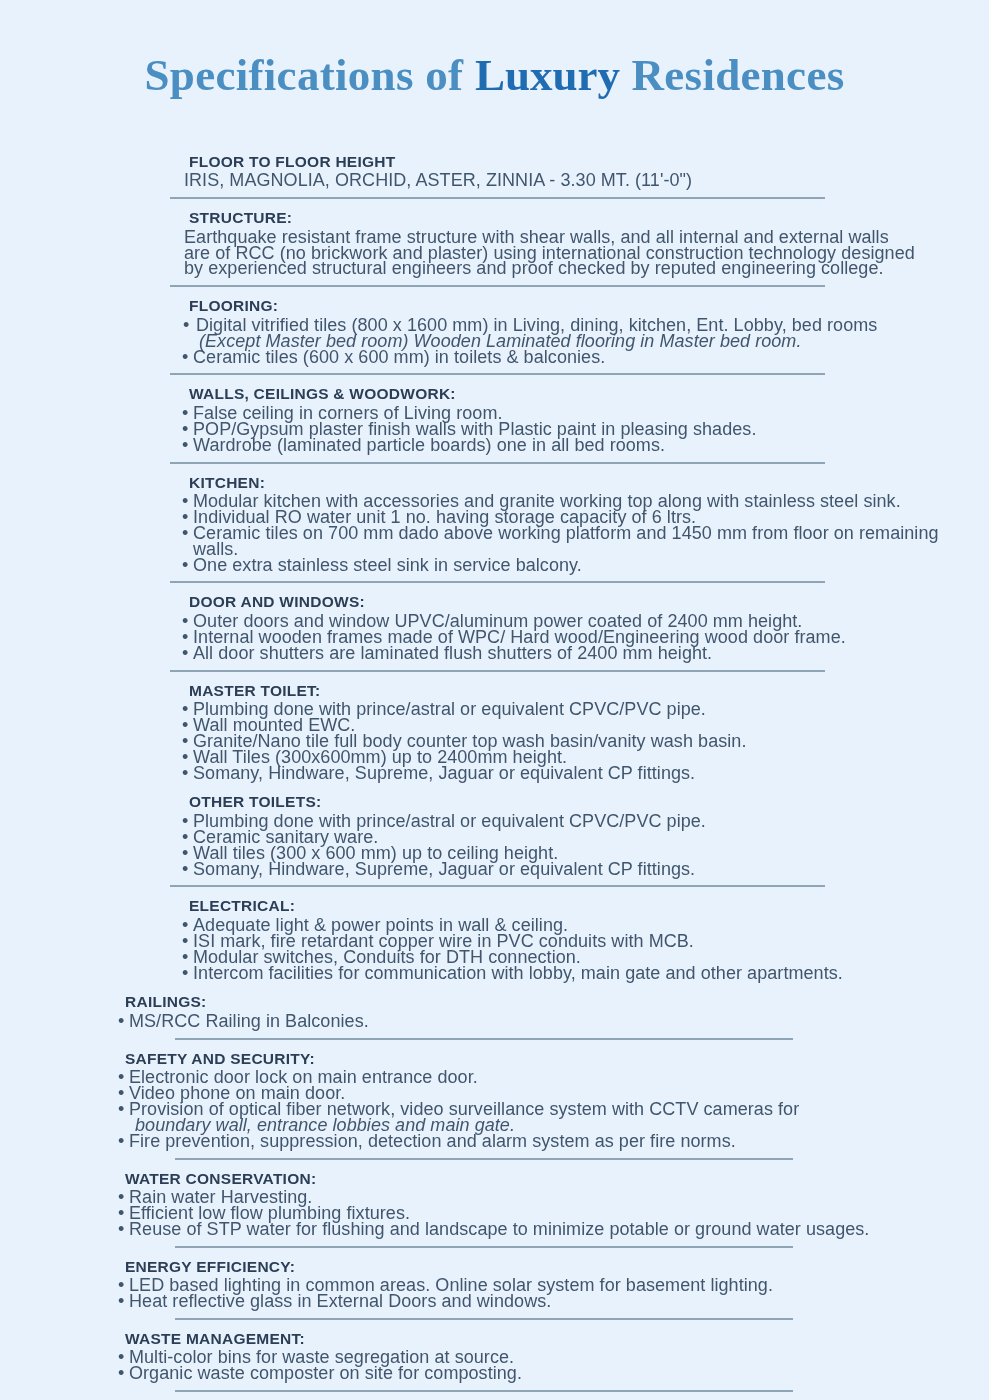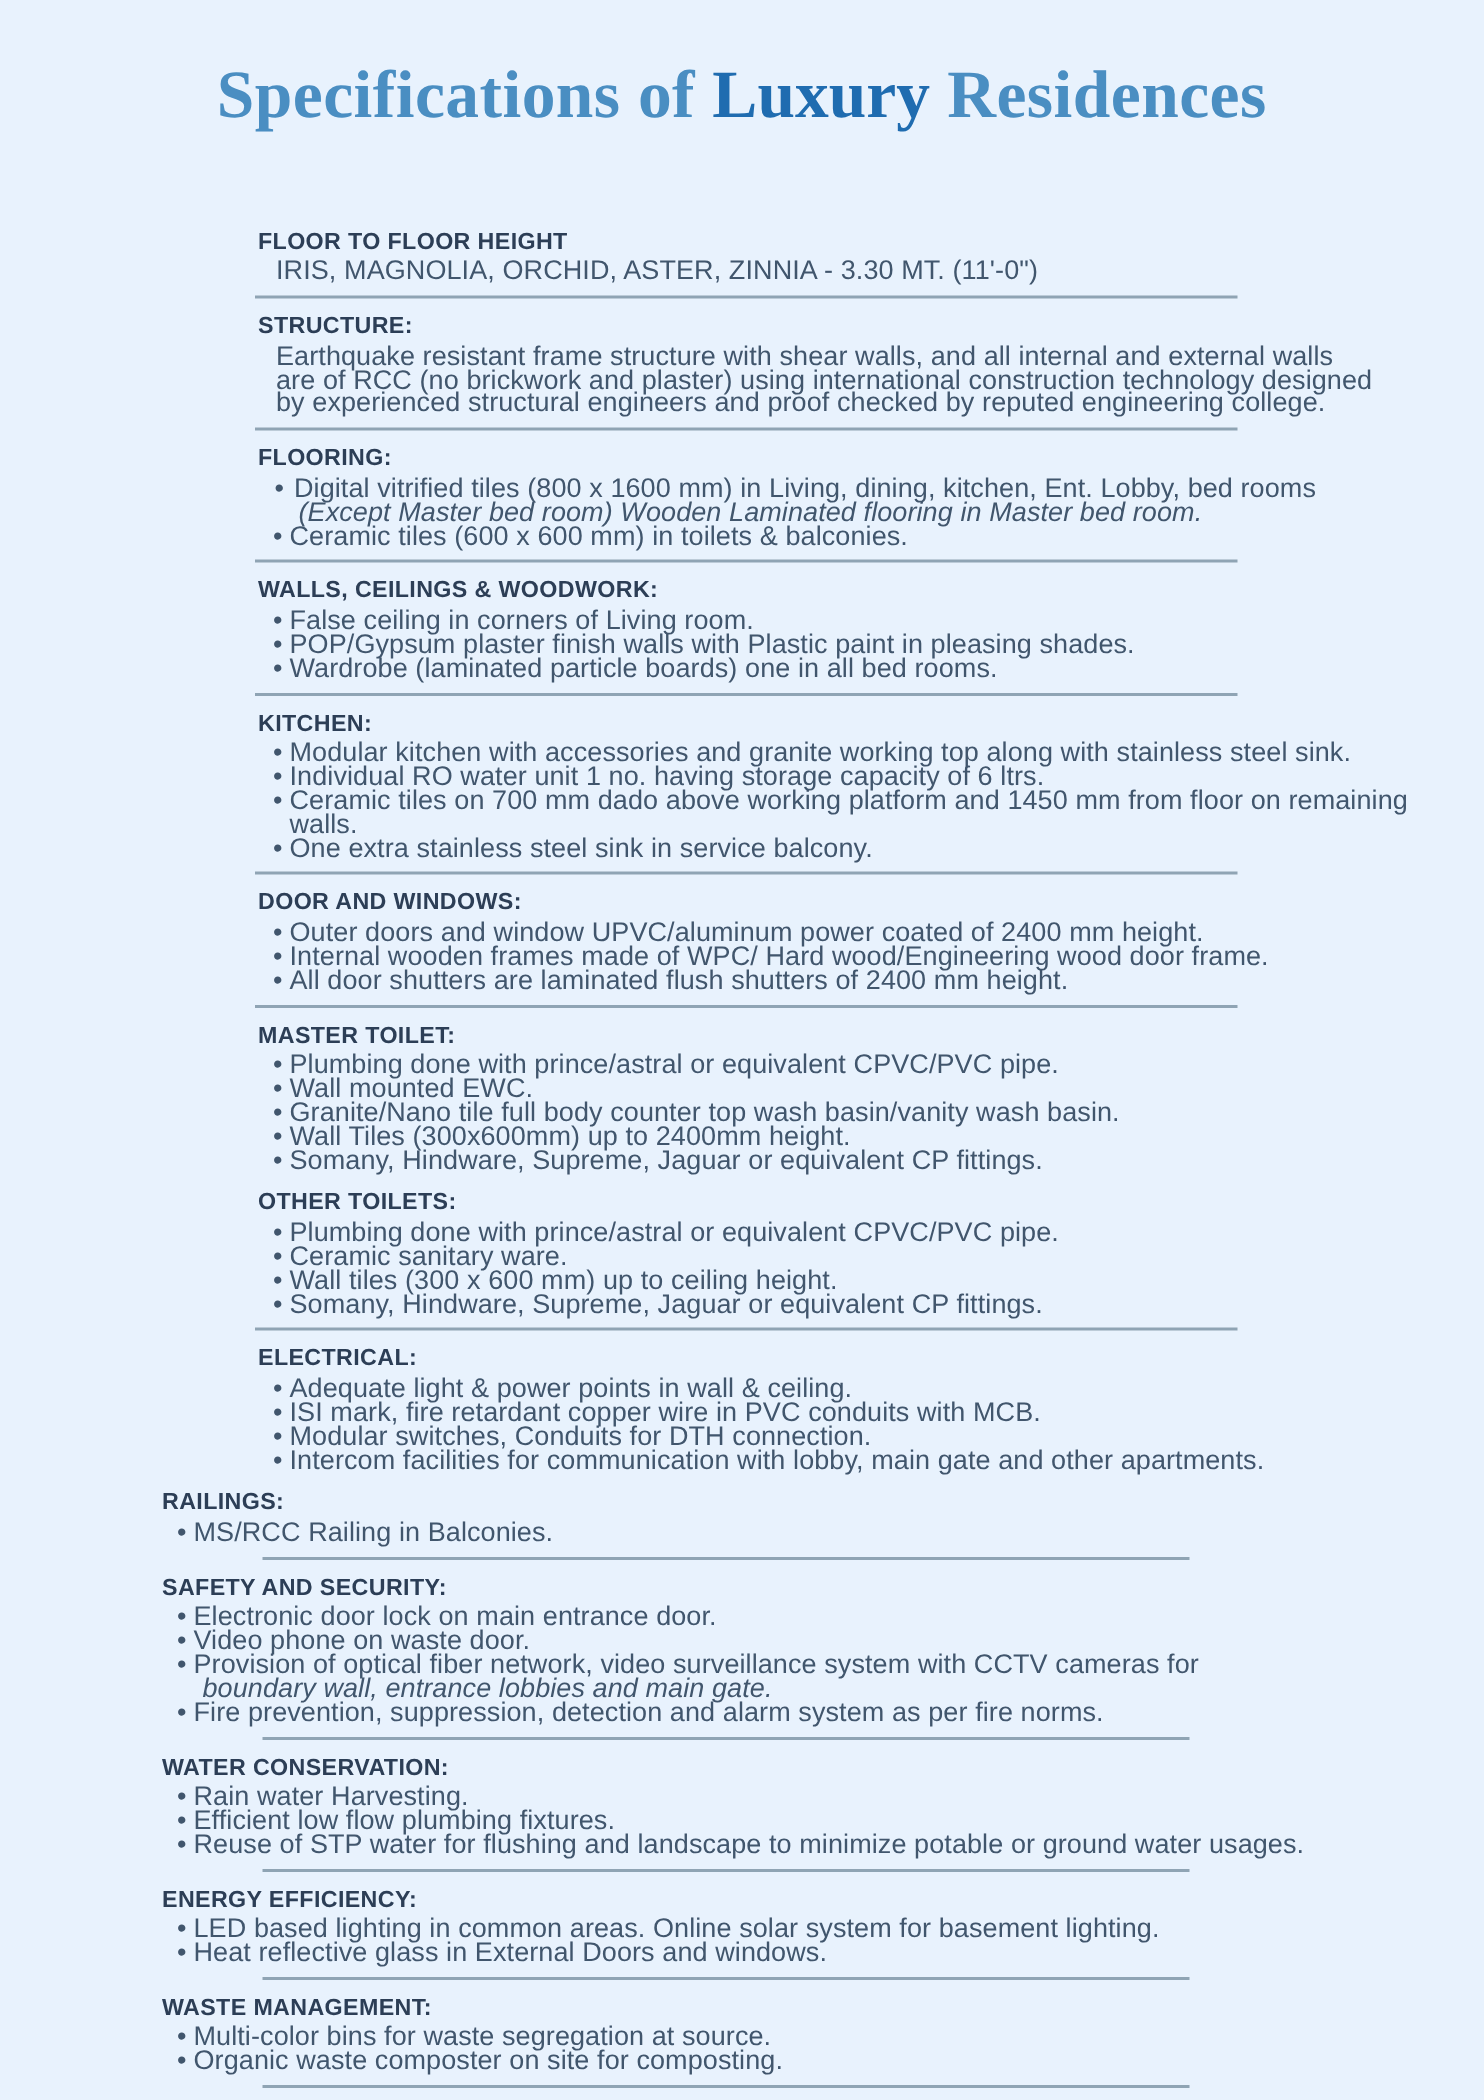--- a/index.html
+++ b/index.html
@@ -12,21 +12,21 @@
     background: #e8f2fd;
     font-family: "Liberation Sans", sans-serif;
     overflow: hidden;
     position: relative;
   }
 
   
   .title-wrap {
     width: 100%;
     text-align: center;
-    padding-top: 40px;
+    padding-top: 52px;
     box-sizing: border-box;
   }
   .doc-title {
     font-family: "Liberation Serif", "DejaVu Serif", serif;
     font-size: 45px;
     line-height: 1.05;
     letter-spacing: 0.3px;
     color: #4a8ec2;
     white-space: nowrap;
     margin: 0;
@@ -70,21 +70,21 @@
   .sec-body.indented {
     padding-left: 108px;
   }
 
   .sec-head {
     color: #2c3e56;
     font-size: 15.5px;
     font-weight: bold;
     letter-spacing: 0.25px;
     line-height: 1.25;
-    margin: 0 0 2px 0;
+    margin: 0 0 2px 17px;
   }
 
   .sec-lines {
     margin: 0;
     padding: 0;
     list-style: none;
   }
   .sec-lines li {
     color: #41566d;
     font-size: 18px;
@@ -244,21 +244,21 @@
       </ul>
     </div>
     <div class="divider narrow"></div>
   </div>
 
   <div class="section">
     <div class="sec-body indented">
       <div class="sec-head">SAFETY AND SECURITY:</div>
       <ul class="sec-lines">
         <li><span class="bullet">•</span><span>Electronic door lock on main entrance door.</span></li>
-        <li><span class="bullet">•</span><span>Video phone on waste door.</span></li>
+        <li><span class="bullet">•</span><span>Video phone on main door.</span></li>
         <li><span class="bullet">•</span><span>Provision of optical fiber network, video surveillance system with CCTV cameras for</span></li>
         <li class="nobullet">boundary wall, entrance lobbies and main gate.</li>
         <li><span class="bullet">•</span><span>Fire prevention, suppression, detection and alarm system as per fire norms.</span></li>
       </ul>
     </div>
     <div class="divider narrow"></div>
   </div>
 
   <div class="section">
     <div class="sec-body indented">

